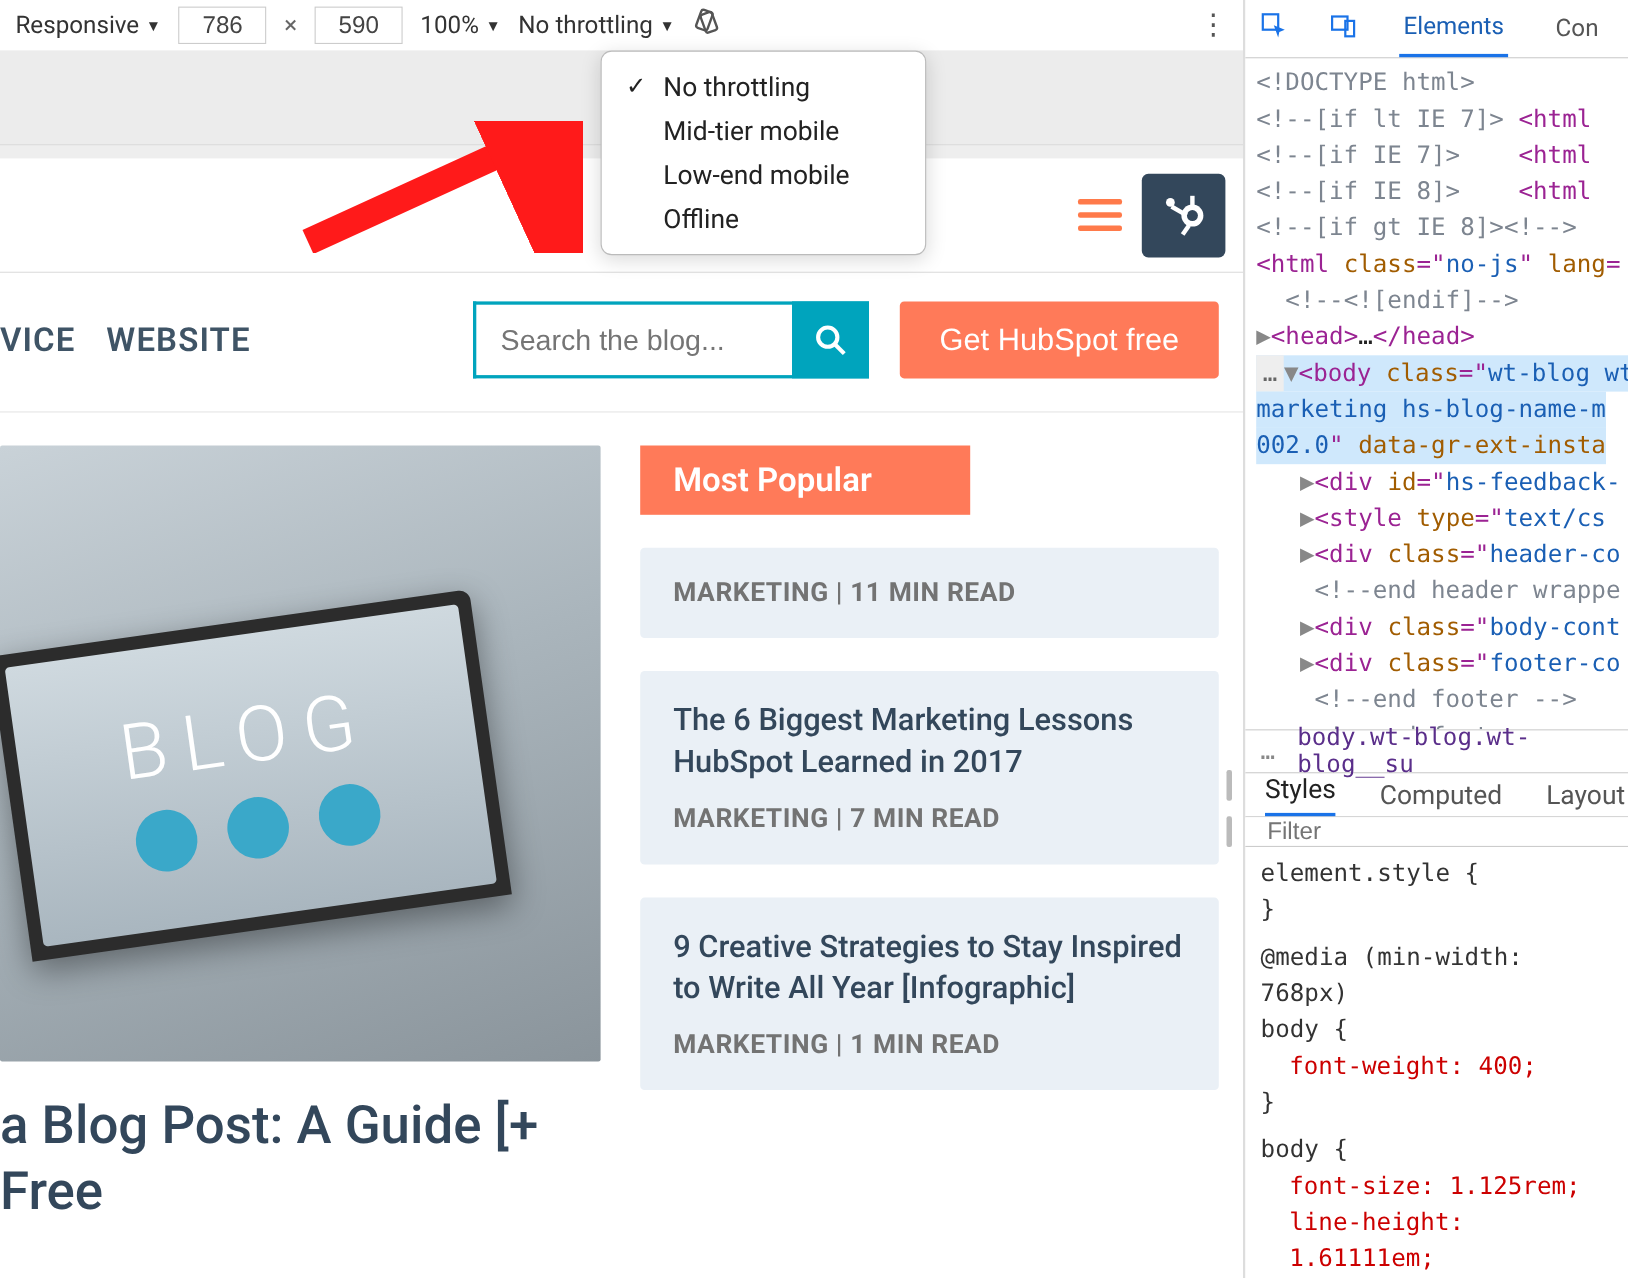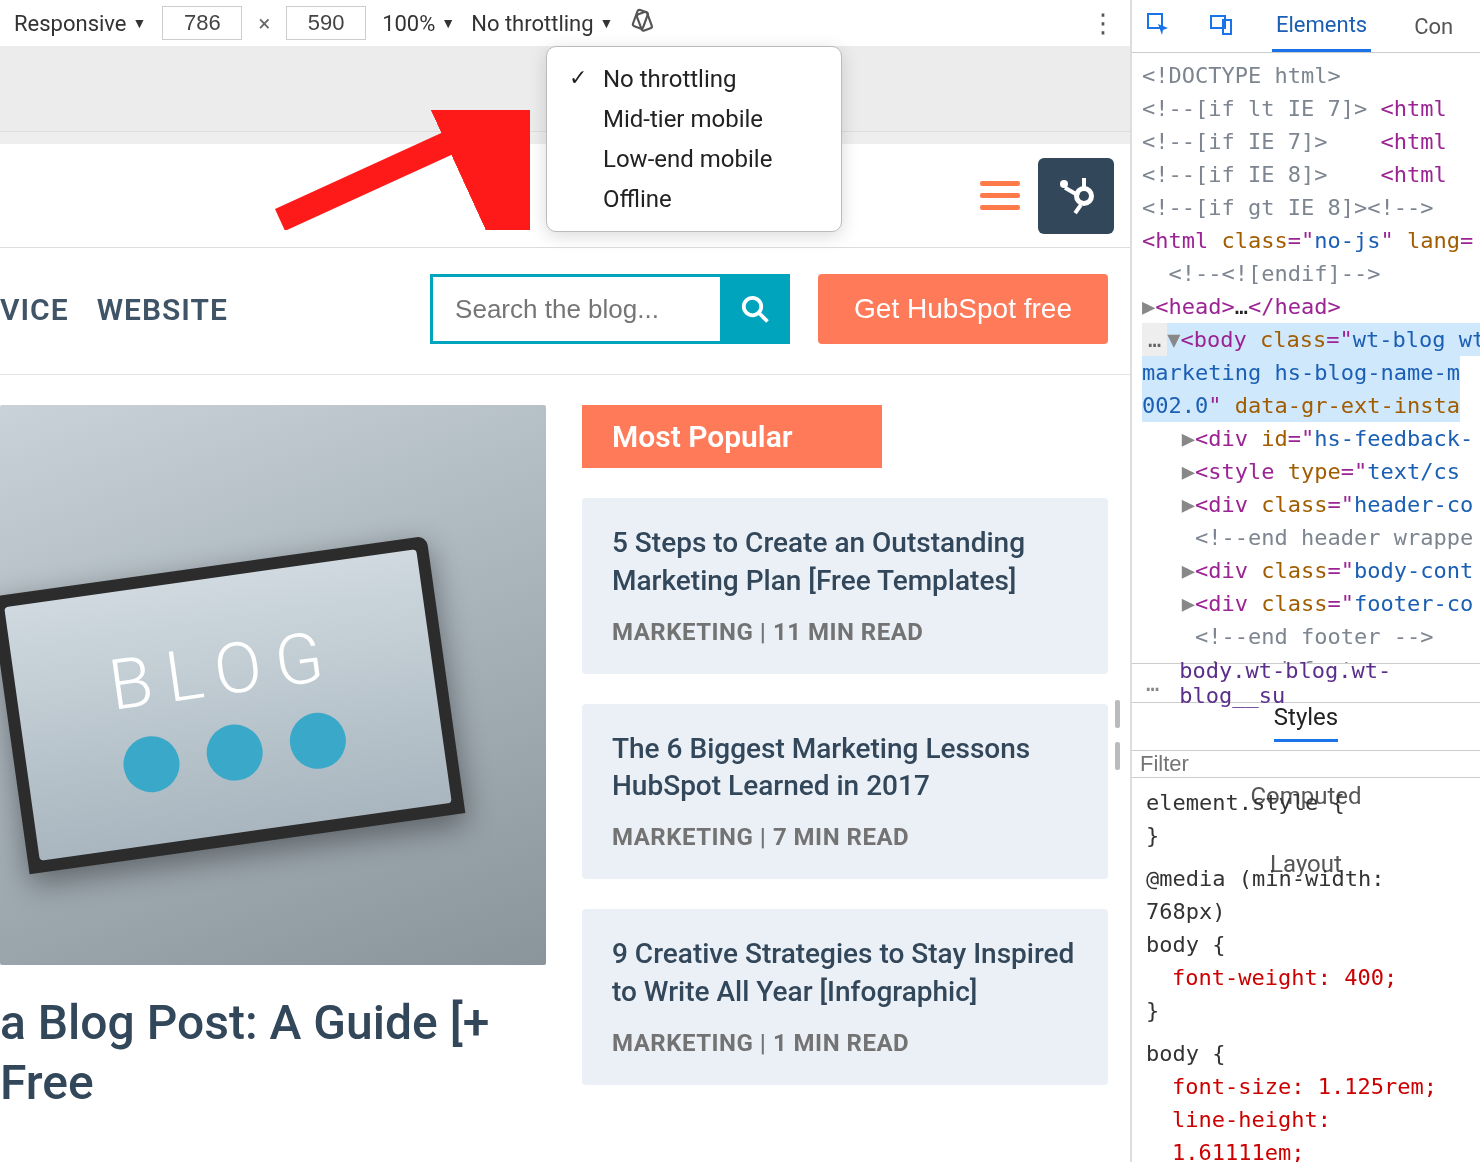--- a/index.html
+++ b/index.html
@@ -75,24 +75,24 @@
 .t-attr { color: #a15c00; }
 .t-val { color: #1a5fb4; }
 .t-txt { color: #222; }
 .caret { color: #888; }
 .hl { background: #cfe8fc; display: inline-block; }
 .dots { background: #eee; padding: 0 6px; color: #666; display:inline-block; font-family: inherit;}
 
 .crumb-row { height: 40px; border-top: 1px solid #ccc; border-bottom: 1px solid #ccc; display: flex; align-items: center; padding: 0 14px; font-family: Menlo, Consolas, monospace; font-size: 22px; color: #5a2e8a; gap: 20px;}
 .crumb-row .e { color: #888; }
 
-.styles-tabs { height: 48px; display: flex; align-items: center; gap: 40px; padding: 0 18px; font-size: 24px; color: #555; border-bottom: 1px solid #ccc; flex-direction: column; }
+.styles-tabs { height: 48px; display: flex; align-items: center; gap: 40px; padding: 0 18px; font-size: 24px; color: #555; border-bottom: 1px solid #ccc; }
 .styles-tabs .st.active { color: #222; border-bottom: 3px solid #1a73e8; padding-bottom: 8px; }
 
-.filter-inp { width: 100%; height: 44px; border: none; border-bottom: 1px solid #ccc; padding: 0 8px; font-size: 22px; color: #888; outline:none; }
+.filter-inp { width: 100%; height: 44px; border: none; border-bottom: 1px solid #ccc; padding: 0 20px; font-size: 22px; color: #888; outline:none; }
 
 .rules { padding: 8px 14px; font-family: Menlo, Consolas, monospace; font-size: 22px; line-height: 1.5; }
 .sel { color: #333; }
 .prop { color: #cc0000; padding-left: 26px; }
 .prop.strike { text-decoration: line-through; }
 .brace { color: #333; }
 
 .drag-handle { position: absolute; left: 1110px; top: 700px; width: 14px; height: 70px; display:flex; flex-direction:column; justify-content:space-between; align-items:center; }
 .drag-handle span { width:5px; height:28px; background:#bbb; border-radius:2px;}
 </style>
@@ -193,21 +193,20 @@
                       <div class="circ"></div>
                     </div>
               </div>
                 </div>
             </div>
             <h1>a Blog Post: A Guide [+ Free</h1>
           </div>
           <div class="sidebar">
             <div class="mp-header">Most Popular</div>
             <div class="card">
-              <h3>5 Steps to Create an Outstanding Marketing Plan [Free Templates]</h3>
               <div class="meta">MARKETING | 11 MIN READ</div>
             </div>
             <div class="card">
               <h3>The 6 Biggest Marketing Lessons HubSpot Learned in 2017</h3>
               <div class="meta">MARKETING | 7 MIN READ</div>
             </div>
             <div class="card">
               <h3>9 Creative Strategies to Stay Inspired to Write All Year [Infographic]</h3>
               <div class="meta">MARKETING | 1 MIN READ</div>
             </div>

